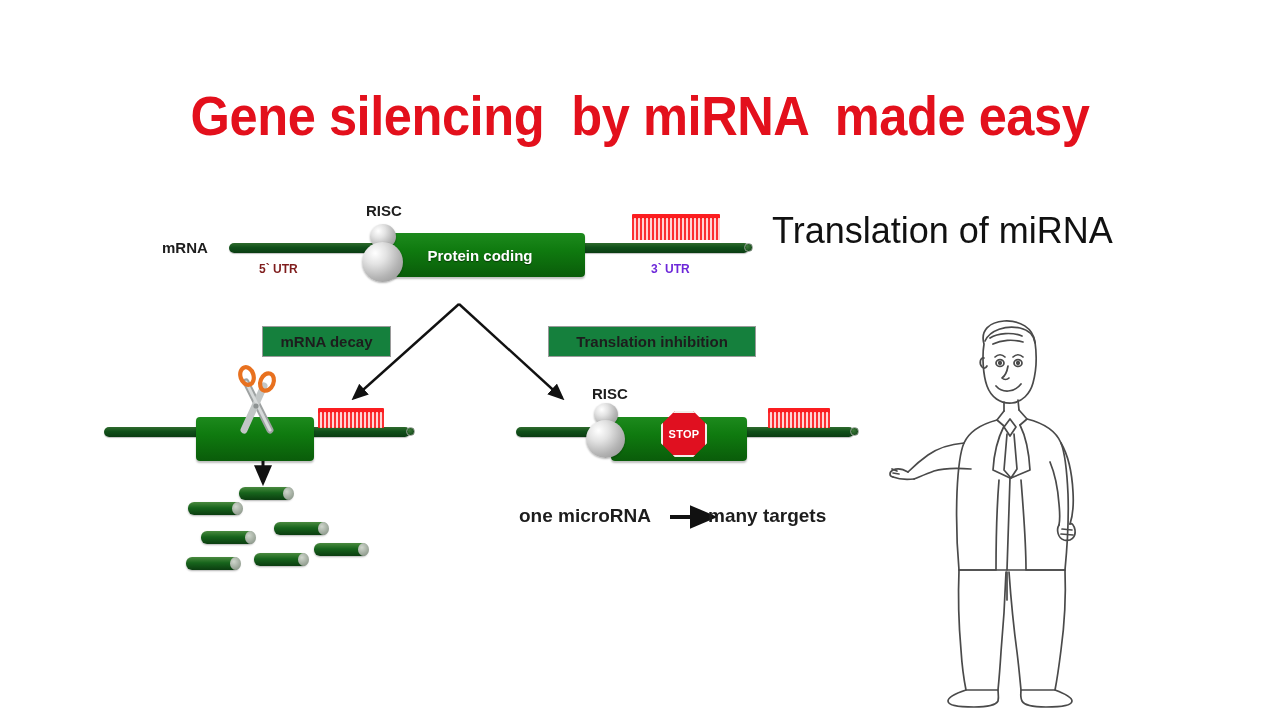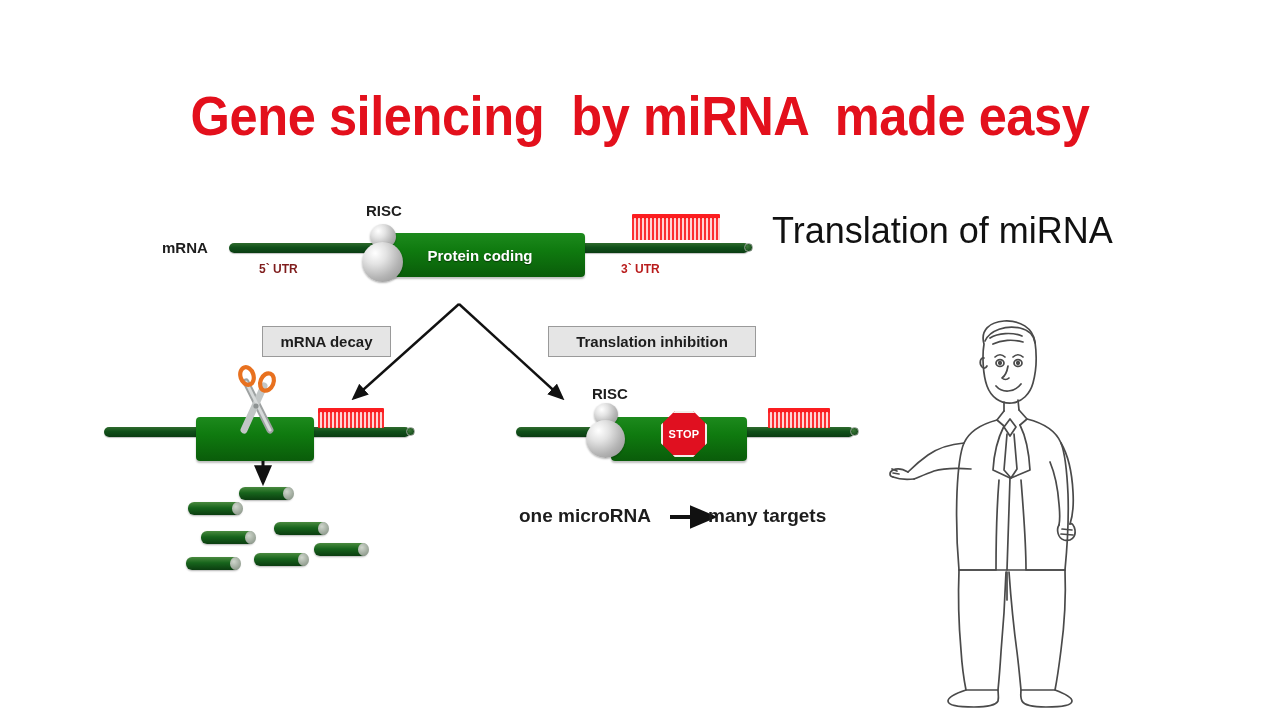--- a/index.html
+++ b/index.html
@@ -71,21 +71,21 @@
   
   .risc{position:absolute;}
   .risc .lobe{
     position:absolute;border-radius:50%;
     background:radial-gradient(circle at 32% 28%,#ffffff 0%,#e3e3e3 28%,#b4b4b4 62%,#8d8d8d 100%);
     box-shadow:0 1px 2px rgba(0,0,0,.3);
   }
 
   
   .labelbox{
-    position:absolute;border:1px solid #9a9a9a;background:#e5e5e5;
+    position:absolute;border:1px solid #9a9a9a;background:#15803d;
     display:flex;align-items:center;justify-content:center;
     font-family:"Liberation Sans", sans-serif;
     font-weight:bold;color:#1d1d1d;white-space:nowrap;
   }
 
   
   .stopsign{
     position:absolute;background:#e01020;border:2px solid #f3eeea;
     clip-path:polygon(30% 0,70% 0,100% 30%,100% 70%,70% 100%,30% 100%,0 70%,0 30%);
     display:flex;align-items:center;justify-content:center;
@@ -135,21 +135,21 @@
       <div class="teeth" style="height:22px;"></div>
     </div>
 
     <div class="risc" style="left:358px;top:224px;width:52px;height:58px;">
       <div class="lobe" style="left:12px;top:0px;width:26px;height:25px;"></div>
       <div class="lobe" style="left:4px;top:18px;width:41px;height:40px;"></div>
     </div>
     <div class="dgtext" style="left:366px;top:202px;font-size:15px;">RISC</div>
 
     <div class="dgtext" style="left:259px;top:262px;font-size:12px;color:#7f1d1d;">5` UTR</div>
-    <div class="dgtext" style="left:621px;top:262px;font-size:12px;color:#b91c1c;">3` UTR</div>
+    <div class="dgtext" style="left:651px;top:262px;font-size:12px;color:#6d28d9;">3` UTR</div>
   </div>
 
   <svg width="1280" height="720">
     <defs>
       <marker id="arrowhead" markerWidth="7" markerHeight="7" refX="5.6" refY="3" orient="auto">
         <polygon points="0 0, 7 3, 0 6" fill="#111111"></polygon>
       </marker>
       <marker id="arrowheadsm" markerWidth="7" markerHeight="7" refX="5.6" refY="3" orient="auto">
         <polygon points="0 0, 7 3, 0 6" fill="#111111"></polygon>
       </marker>

